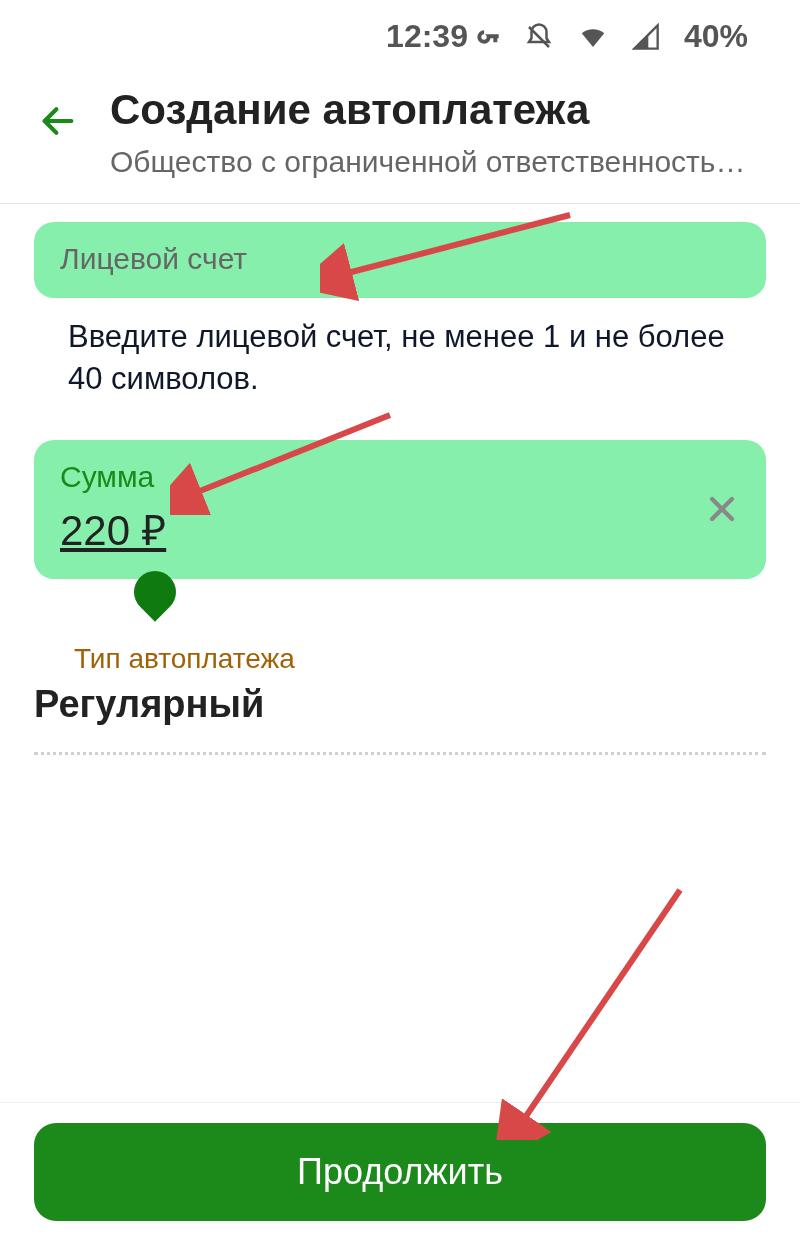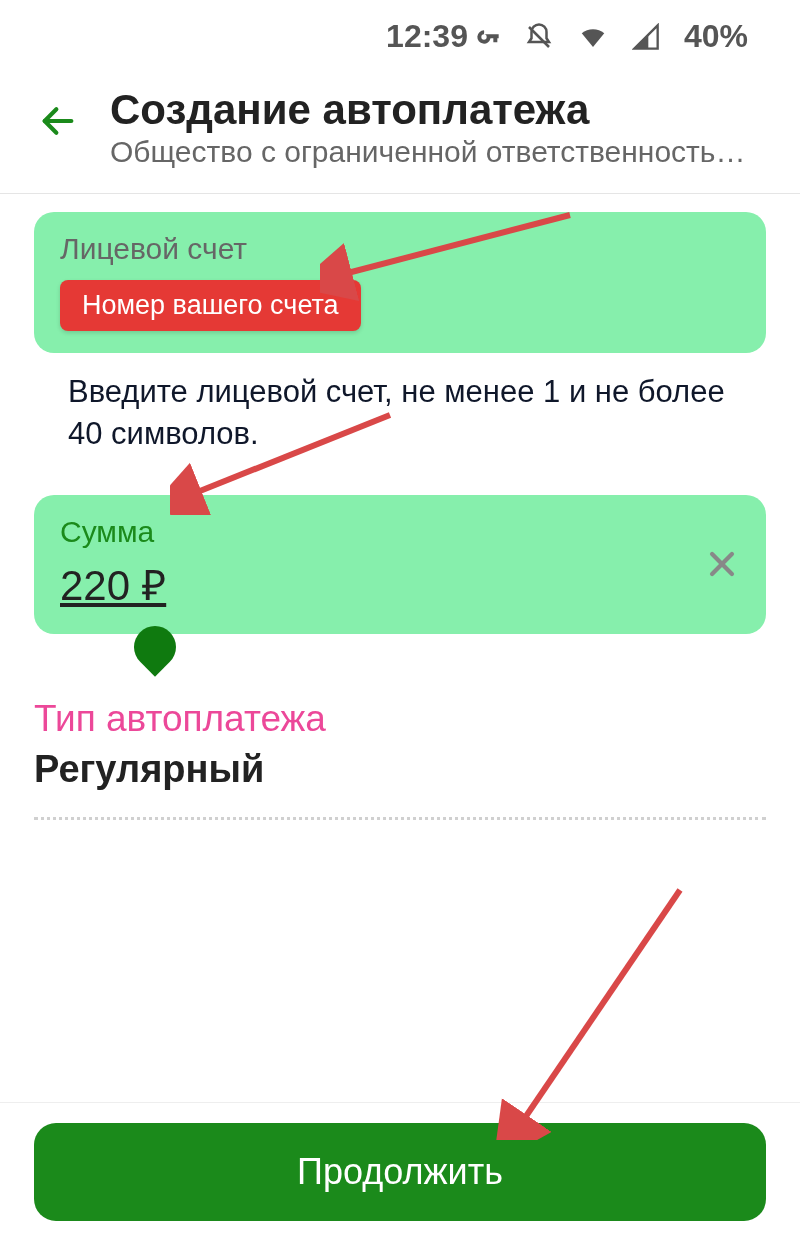--- a/index.html
+++ b/index.html
@@ -4,33 +4,33 @@
 <style>
   * { box-sizing: border-box; margin: 0; padding: 0; }
   html, body { width: 800px; height: 1249px; font-family: -apple-system, Helvetica, Arial, sans-serif; background:#fff; color:#000; }
   .statusbar { display:flex; justify-content:flex-end; align-items:center; padding:18px 52px 10px 56px; font-size:32px; font-weight:600; color:#555; }
   .statusbar .right { display:flex; align-items:center; gap:24px; }
   .statusbar .right svg { display:block; }
   .header { display:flex; align-items:flex-start; gap:28px; padding:22px 34px 24px 34px; border-bottom:1px solid #e5e5e5; }
   .back-btn { width:48px; height:48px; display:flex; align-items:center; justify-content:center; margin-top:10px; cursor:pointer; }
   .header-titles { flex:1; min-width:0; }
   .header-title { font-size:42px; font-weight:700; color:#222; line-height:1.1; }
-  .header-sub { font-size:30px; color:#666; margin-top:2px; white-space:nowrap; overflow:hidden; text-overflow:ellipsis; }
+  .header-sub { font-size:30px; color:#666; margin-top:12px; white-space:nowrap; overflow:hidden; text-overflow:ellipsis; }
   .content { padding:18px 34px 0 34px; }
   .card { background:#86efac; border-radius:20px; padding:20px 26px 22px 26px; position:relative; }
   .card-label { font-size:30px; color:#666; }
   .card-label.green { color:#1b8a1b; font-weight:500; }
   .chip-red { display:inline-block; margin-top:14px; background:#e53935; color:#fff; font-size:27px; padding:10px 22px; border-radius:8px; box-shadow:0 2px 4px rgba(0,0,0,0.15); cursor:pointer; }
   .hint { font-size:31px; color:#0f172a; padding:18px 8px 0 34px; line-height:1.35; }
   .amount-card { margin-top:40px; position:relative; }
   .amount-value { font-size:42px; font-weight:500; color:#222; margin-top:6px;text-decoration:underline; }
   .clear-btn { position:absolute; right:22px; top:50%; transform:translateY(-50%); width:44px; height:44px; display:flex; align-items:center; justify-content:center; color:#888; cursor:pointer; }
   .cursor-drop { position:absolute; left:100px; bottom:-34px; width:42px; height:42px; background:#0f7a0f; border-radius:50% 50% 50% 0; transform:rotate(-45deg); }
   .section { padding:34px 0 0 0; }
-  .sec-label { font-size:37px; color:#ec4899; }
+  .sec-label { font-size:28px; color:#a16207;margin-left:40px; }
   .sec-value { font-size:38px; font-weight:600; color:#222; margin-top:8px; }
   .sec-sub { font-size:29px; color:#777; margin-top:6px; }
   .dotted { border:none; border-top:3px dotted #d0d0d0; margin-top:26px; }
   .footer { position:absolute; bottom:28px; left:0; right:0; padding:0 34px; border-top:1px solid #eee; padding-top:20px;text-decoration:underline; }
   .continue-btn { width:100%; background:#1b8a1b; color:#fff; border:none; border-radius:22px; font-size:36px; font-weight:500; padding:28px 0; cursor:pointer; }
   
   .arrow { position:absolute; pointer-events:none; }
 </style>
 </head>
 <body>
@@ -74,21 +74,20 @@
   <div class="header-titles">
     <div class="header-title">Создание автоплатежа</div>
     <div class="header-sub">Общество с ограниченной ответственностью…</div>
   </div>
 </div>
 
 <div class="content">
 
   <div class="card">
     <div class="card-label">Лицевой счет</div>
-    <div class="chip-red">Номер вашего счета</div>
   </div>
   <div class="hint">Введите лицевой счет, не менее 1 и не более 40 символов.</div>
 
   <div class="card amount-card">
     <div class="card-label green">Сумма</div>
     <div class="amount-value">220 ₽</div>
     <div class="clear-btn">
       <svg width="34" height="34" viewBox="0 0 24 24" fill="none" stroke="#888" stroke-width="3" stroke-linecap="round">
           <line x1="5" y1="5" x2="19" y2="19"></line>
           <line x1="19" y1="5" x2="5" y2="19"></line>

